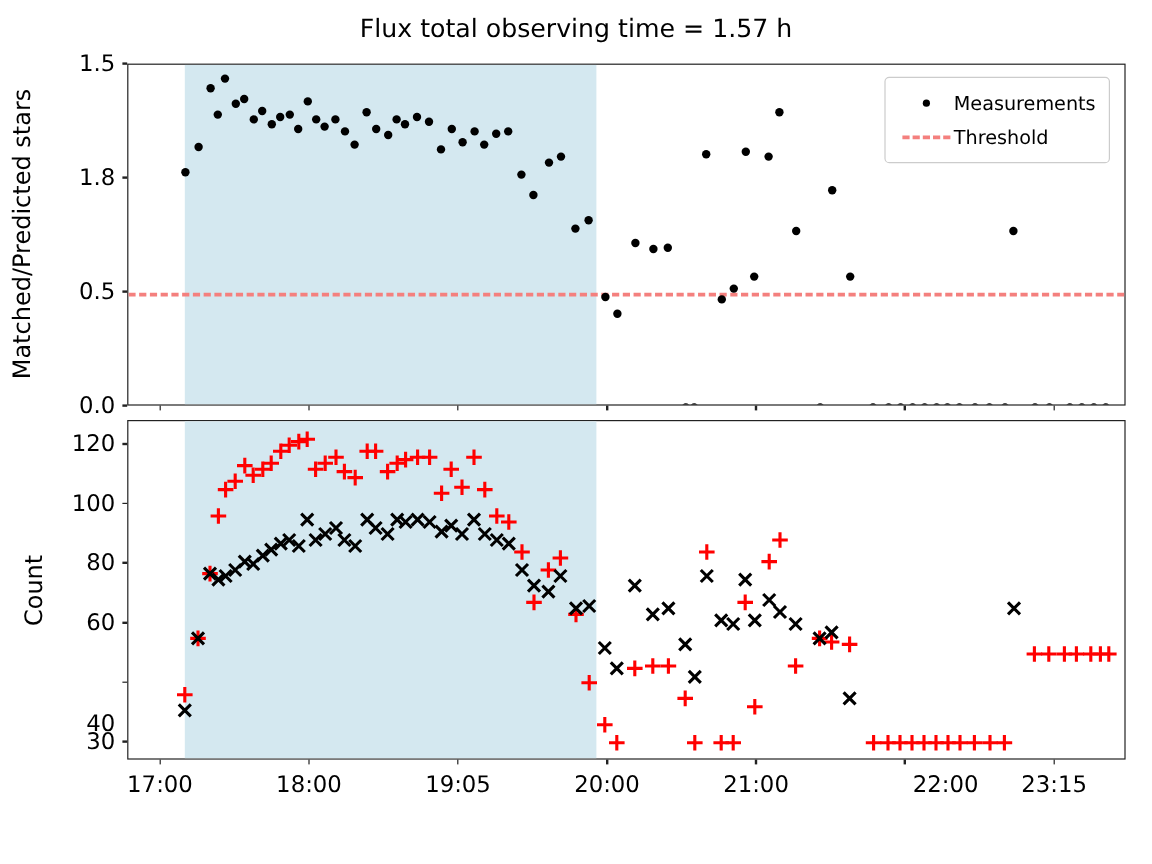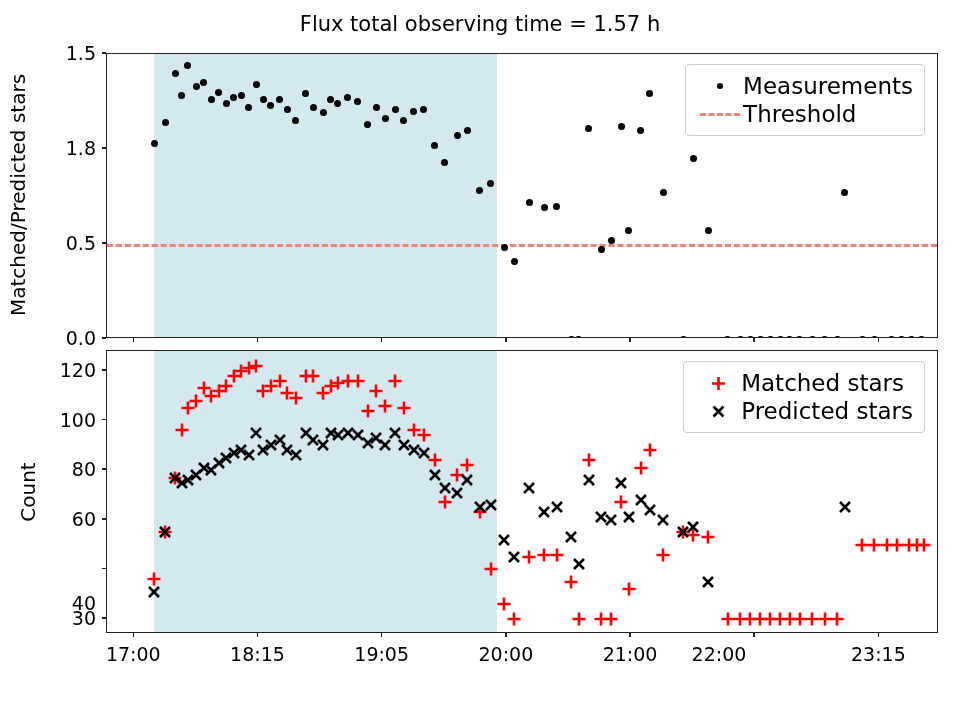--- a/index.html
+++ b/index.html
@@ -144,21 +144,21 @@
     align-items: center;
     height: 28px;
   }
   .legend-sym {
     width: 46px;
     display: flex;
     align-items: center;
     justify-content: center;
   }
   .legend-text {
-    font-size: 23px;
+    font-size: 16px;
     color: #000000;
     white-space: nowrap;
   }
   .leg-dot {
     width: 6px; height: 6px;
     border-radius: 50%;
     background: #000000;
   }
   .leg-dash {
     width: 40px; height: 0;
@@ -930,38 +930,20 @@
           <svg width="16" height="16" viewBox="0 0 16 16">
             <path d="M3 3 L13 13 M13 3 L3 13" stroke="#000000" stroke-width="2.6" fill="none"></path>
           </svg>
         </div>
         <div class="marker" style="left: 737.624px; top: 156.395px;">
           <svg width="16" height="16" viewBox="0 0 16 16">
             <path d="M3 3 L13 13 M13 3 L3 13" stroke="#000000" stroke-width="2.6" fill="none"></path>
           </svg>
         </div>
       </div>
-    <div class="legend" id="legend-bottom">
-      <div class="legend-row">
-        <span class="legend-sym">
-          <svg width="17" height="17" viewBox="0 0 17 17">
-              <path d="M8.5 2 L8.5 15 M2 8.5 L15 8.5" stroke="#ff0000" stroke-width="2.6"></path>
-            </svg>
-        </span>
-        <span class="legend-text">Matched stars</span>
-      </div>
-      <div class="legend-row">
-        <span class="legend-sym">
-          <svg width="17" height="17" viewBox="0 0 17 17">
-              <path d="M3.5 3.5 L13.5 13.5 M13.5 3.5 L3.5 13.5" stroke="#000000" stroke-width="2.6"></path>
-            </svg>
-        </span>
-        <span class="legend-text">Predicted stars</span>
-      </div>
-    </div>
   </div>
 
   <div class="axis-title" id="ylabel-top">Matched/Predicted stars</div>
   <div class="axis-title" id="ylabel-bottom">Count</div>
 
   <div id="ticks-layer">
       <div class="ylabel-tick" style="left: 48px; width: 48px; top: 338px;">0.0</div>
       <div class="tick-mark tick-y" style="left: 102px; top: 337.2px;"></div>
       <div class="ylabel-tick" style="left: 48px; width: 48px; top: 243px;">0.5</div>
       <div class="tick-mark tick-y" style="left: 102px; top: 242.2px;"></div>
@@ -989,21 +971,21 @@
       <div class="ylabel-tick" style="left: 48px; width: 48px; top: 369.86px;">120</div>
       <div class="tick-mark tick-y" style="left: 102px; top: 369.06px;"></div>
       <div class="tick-mark tick-x" style="left: 132.519px; top: 633px;"></div>
       <div class="tick-mark tick-x" style="left: 256.699px; top: 633px;"></div>
       <div class="tick-mark tick-x" style="left: 380.878px; top: 633px;"></div>
       <div class="tick-mark tick-x" style="left: 505.057px; top: 633px;"></div>
       <div class="tick-mark tick-x" style="left: 629.236px; top: 633px;"></div>
       <div class="tick-mark tick-x" style="left: 753.415px; top: 633px;"></div>
       <div class="tick-mark tick-x" style="left: 877.594px; top: 633px;"></div>
       <div class="xlabel-tick" style="left: 133.319px; top: 643px;">17:00</div>
-      <div class="xlabel-tick" style="left: 257.499px; top: 643px;">18:15</div>
+      <div class="xlabel-tick" style="left: 257.499px; top: 643px;">18:00</div>
       <div class="xlabel-tick" style="left: 381.678px; top: 643px;">19:05</div>
       <div class="xlabel-tick" style="left: 505.857px; top: 643px;">20:00</div>
       <div class="xlabel-tick" style="left: 630.036px; top: 643px;">21:00</div>
-      <div class="xlabel-tick" style="left: 719px; top: 643px; text-align: center;">22:00</div>
+      <div class="xlabel-tick" style="left: 788px; top: 643px; text-align: center;">22:00</div>
       <div class="xlabel-tick" style="left: 878.394px; top: 643px;">23:15</div>
     </div>
 
 </div>
 
 </body></html>

